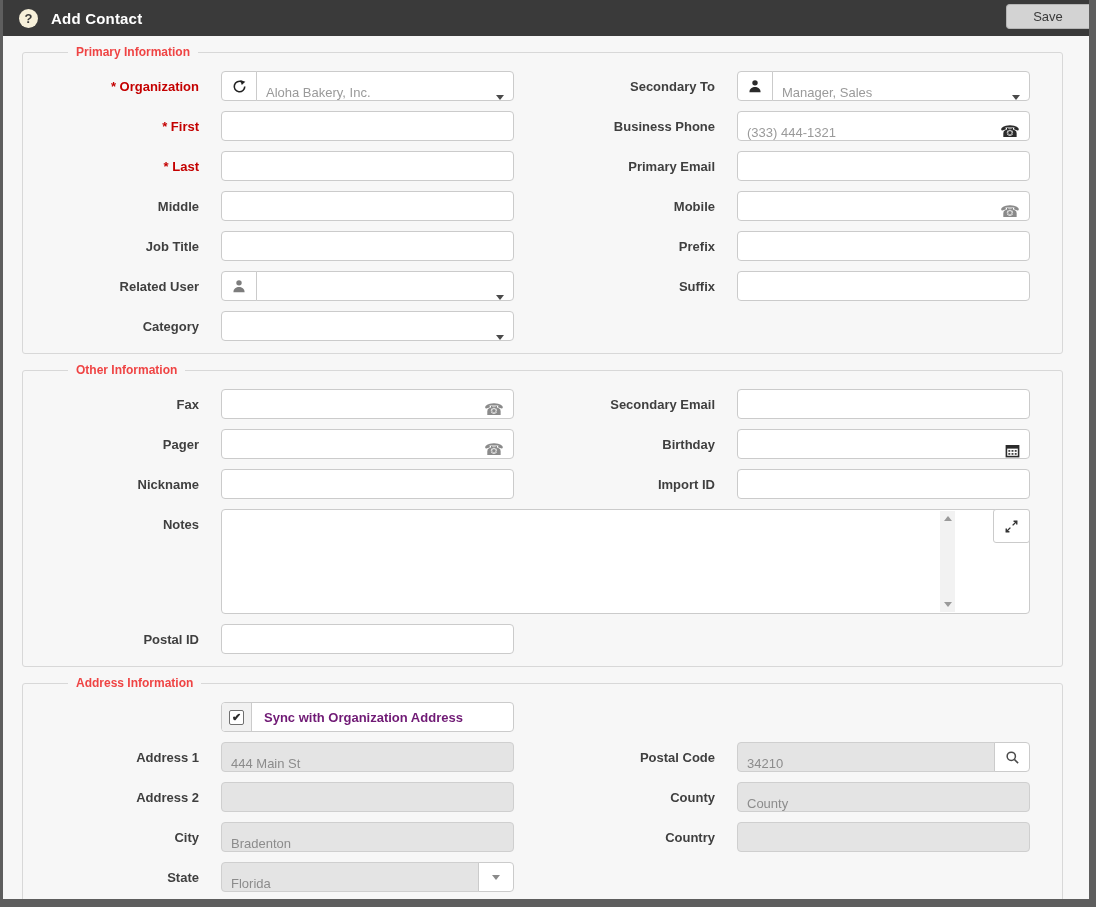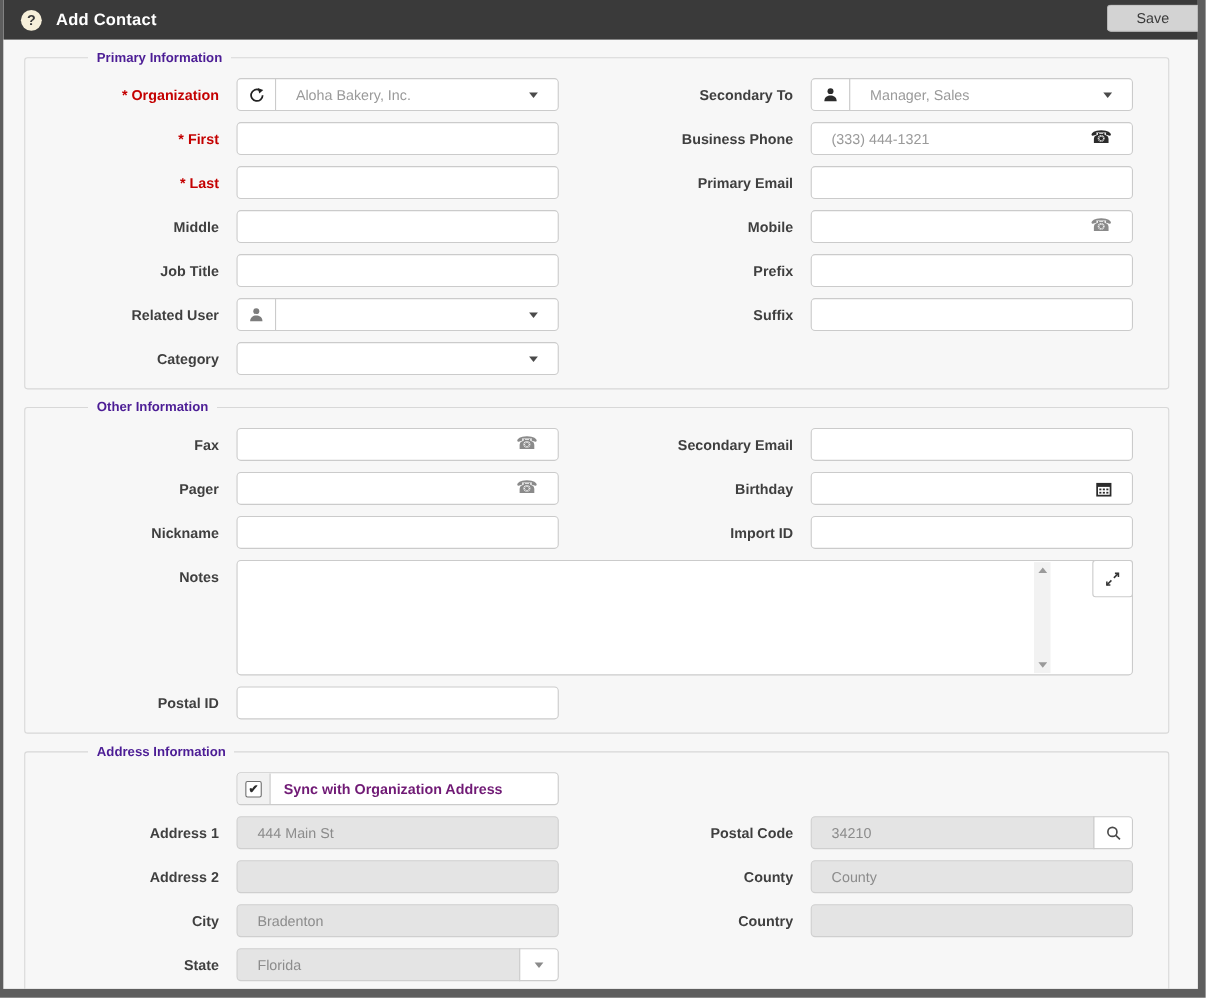--- a/index.html
+++ b/index.html
@@ -30,38 +30,38 @@
     background:#d3d3d3; border:1px solid #b5b5b5; border-right:none;
     border-radius:4px 0 0 4px; color:#3a3a3a; font-size:13px;
     font-family:"Liberation Sans",sans-serif; cursor:pointer;
   }
   
   fieldset.section {
     border:1px solid #d8d8d8; border-radius:3px;
     margin:9px 26px 8px 19px; padding:12px 32px 2px 0;
   }
   legend {
-    margin-left:57px; padding:0 8px; font-size:12px; font-weight:bold; color:#4c1d95;
+    margin-left:45px; padding:0 8px; font-size:12px; font-weight:bold; color:#ef4444;
   }
   .frow {
     display:grid;
     grid-template-columns:176px 293px 1fr 293px;
-    column-gap:16px;
+    column-gap:22px;
     align-items:center;
     margin-bottom:10px;
     min-height:30px;
   }
   .lbl { text-align:right; font-size:13px; font-weight:bold; color:#3f3f3f; }
   .lbl.req { color:#c40000; }
   .c2 { grid-column:2; } .c3 { grid-column:3; } .c4 { grid-column:4; }
   .span-right { grid-column:2 / 5; }
   
   .input {
-    display:flex; align-items:center; height:30px; background:#fff;
-    border:1px solid #cbcbcb; border-radius:4px; padding:0 18px;
+    display:flex; align-items:flex-end; height:30px; background:#fff;
+    border:1px solid #cbcbcb; border-radius:4px; padding:0 9px;
     font-size:13px; color:#9a9a9a; overflow:hidden; cursor:text;
   }
   .input .val { white-space:nowrap; }
   .trail { margin-left:auto; display:flex; align-items:center; }
   .group { display:flex; height:30px; }
   .addon {
     width:36px; flex:0 0 auto; display:flex; align-items:center; justify-content:center;
     background:#fff; border:1px solid #cbcbcb; cursor:pointer;
   }
   .addon.first { border-radius:4px 0 0 4px; }

